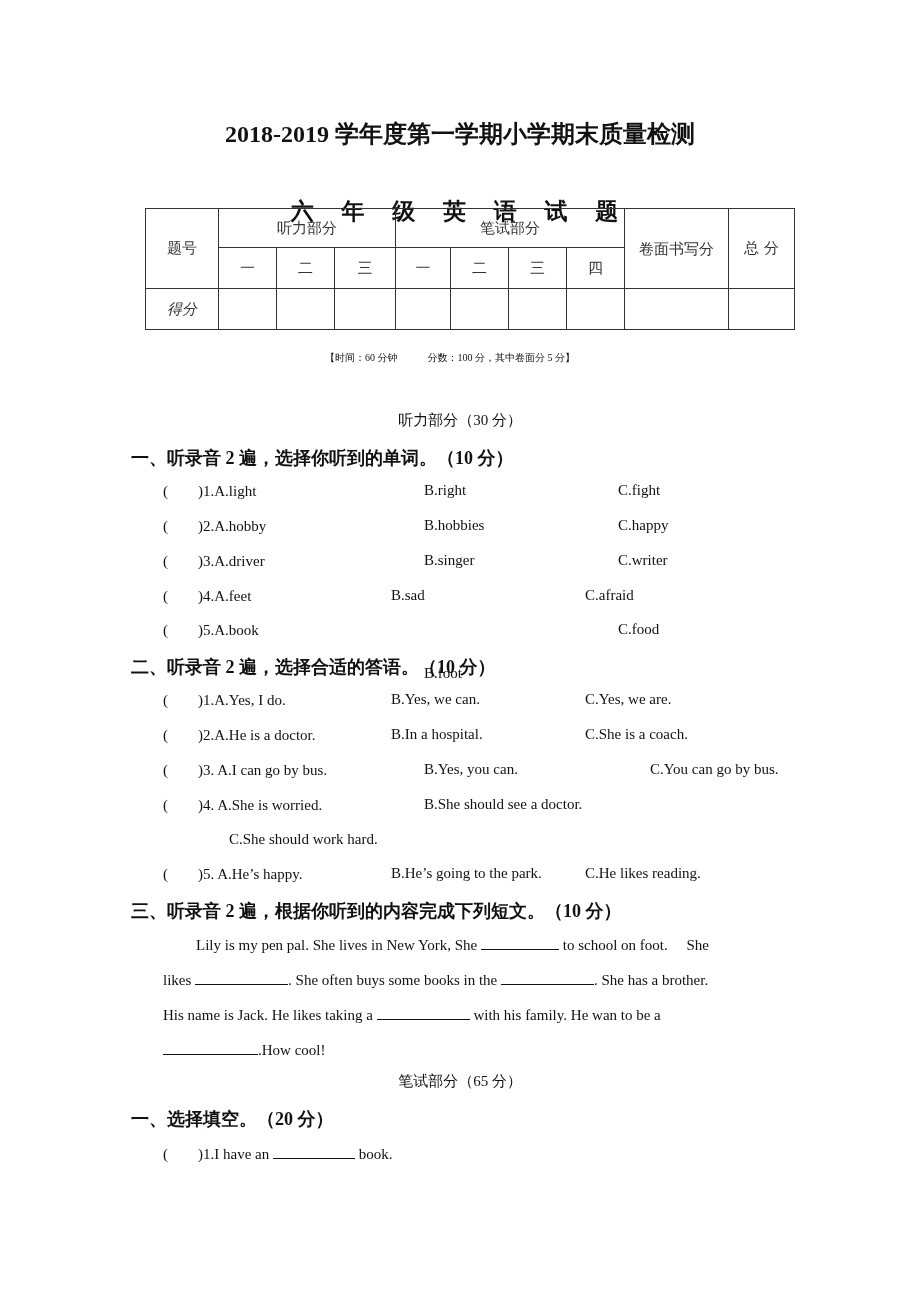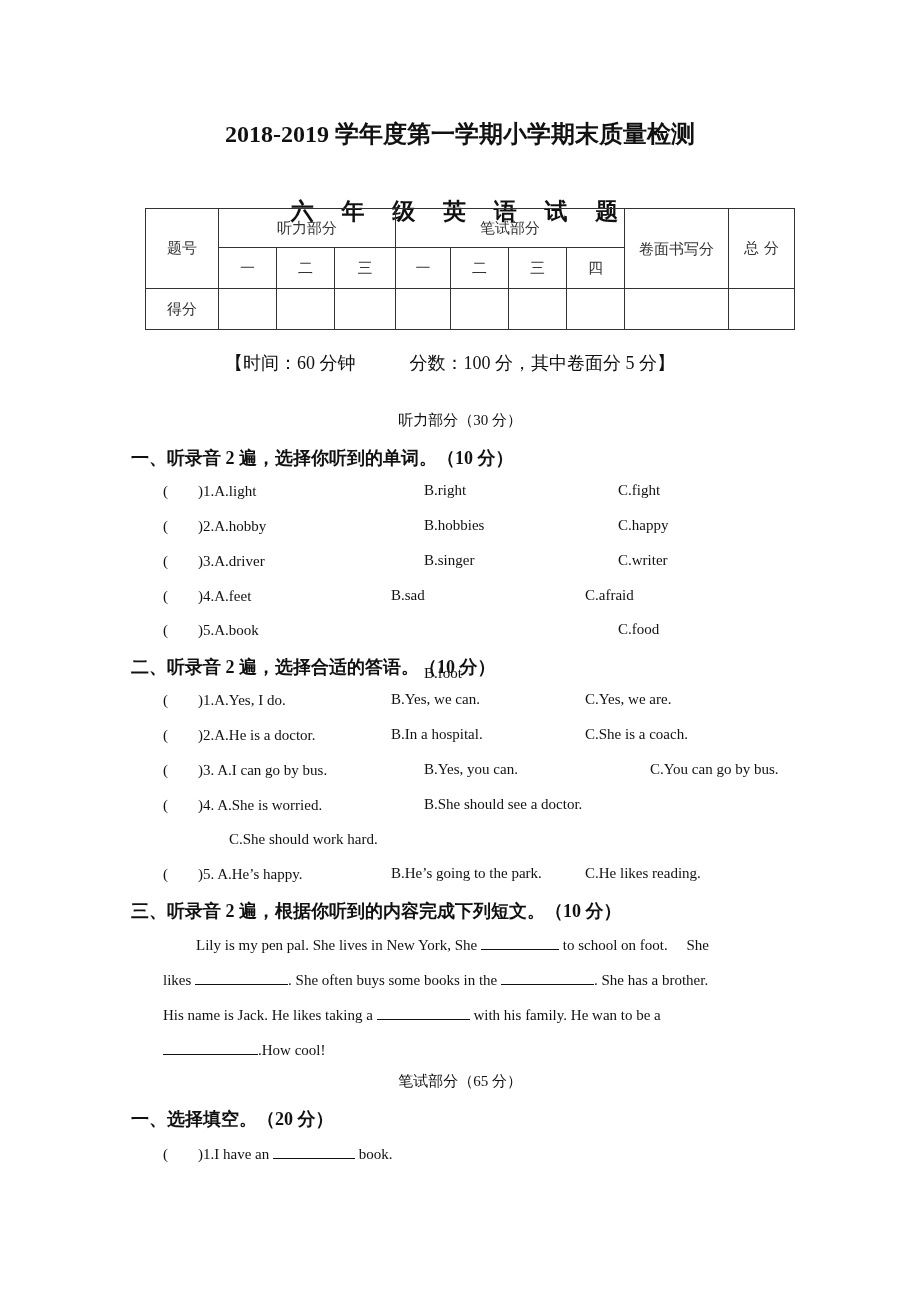--- a/index.html
+++ b/index.html
@@ -22,22 +22,22 @@
       border-collapse: collapse; font-size: 15px;
       font-family: "DejaVu Serif", "Liberation Serif", serif;
       color: #333;
     }
     table.score td {
       border: 1px solid #333; text-align: center; padding: 0;
       vertical-align: middle;
     }
     .r1 td { height: 38px; }
     .r2 td { height: 40px; }
-    .r3 td { height: 40px; }
-    .info { left: 0; width: 900px; top: 351px; text-align: center; font-size: 18px; }
+    .r3 td { height: 40px; font-style: italic; }
+    .info { left: 0; width: 900px; top: 351px; text-align: center; font-size: 10px; }
     .section-head { left: 0; width: 920px; text-align: center; font-size: 15px; }
     .q-head { left: 131px; font-size: 18px; font-weight: bold; }
     .item { font-size: 15px; }
     .para { font-size: 15px; }
     .blank { display: inline-block; border-bottom: 1px solid #111; height: 14px; vertical-align: baseline; }
   </style>
 </head>
 <body>
 
 <div class="abs title1">2018-2019 学年度第一学期小学期末质量检测</div>

